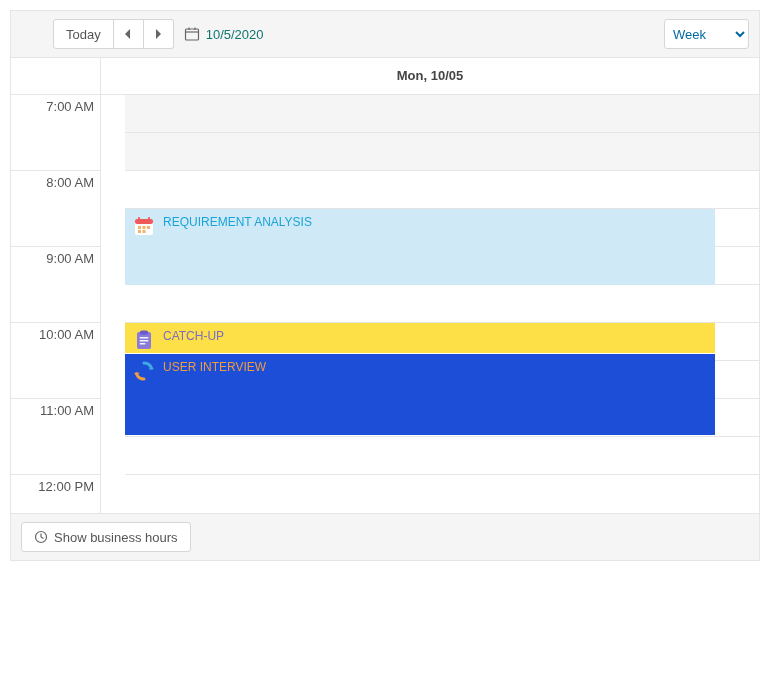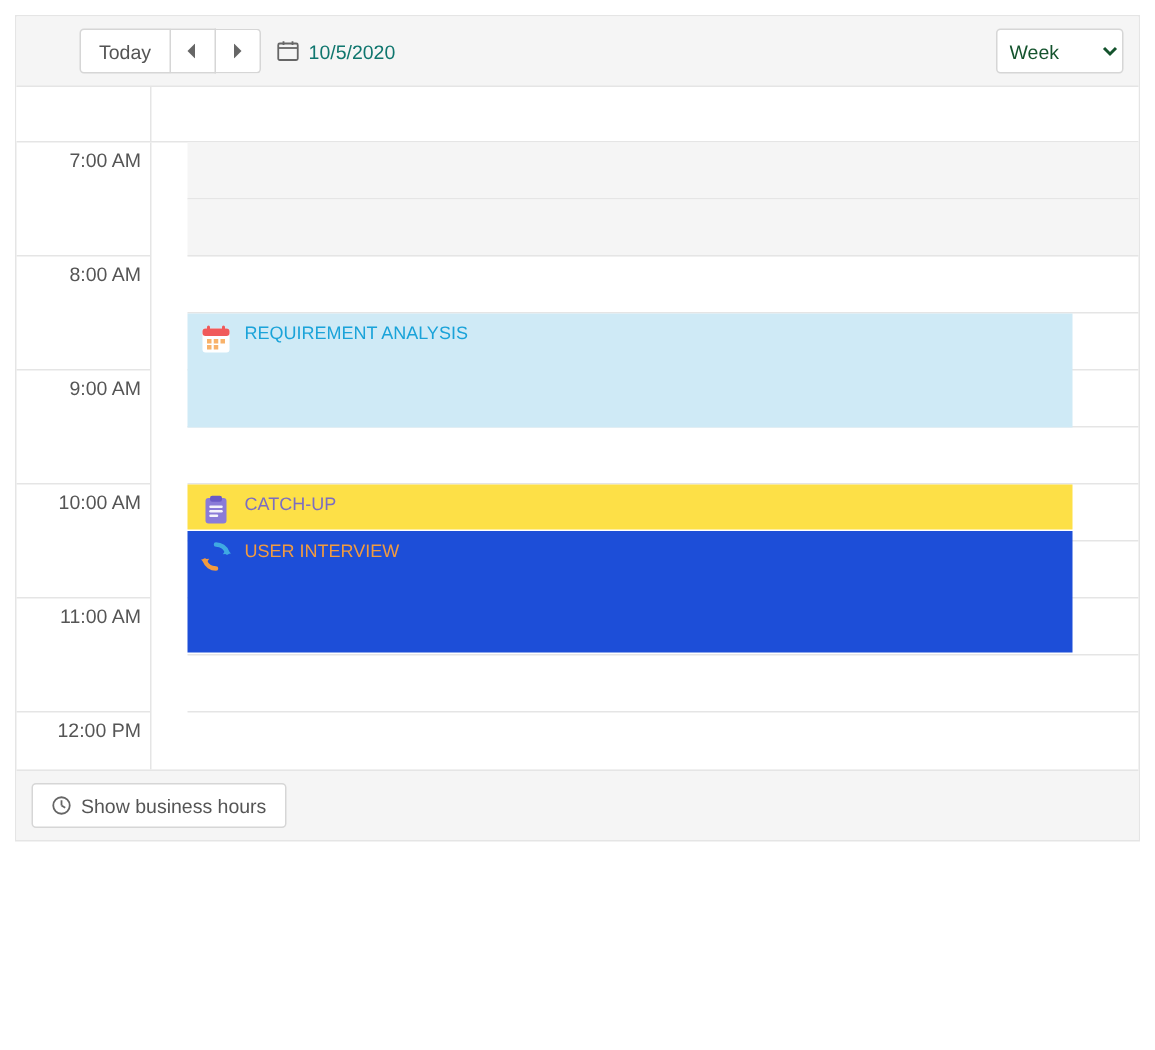--- a/index.html
+++ b/index.html
@@ -48,21 +48,21 @@
     display: inline-flex;
     width: 16px; height: 16px;
     margin-right: 6px;
   }
   .spacer { flex: 1; }
   .view-select {
     height: 30px;
     min-width: 85px;
     border: 1px solid #d6d6d6;
     background: #fff;
-    color: #14532d;
+    color: #0369a1;
     font-size: 13px;
     padding: 0 4px;
     border-radius: 3px;
     cursor: pointer;
     margin-left: 47px;
   }
   .header-row {
     display: flex;
     border-bottom: 1px solid #e5e5e5;
     background: #fff;
@@ -190,20 +190,21 @@
       <span>10/5/2020</span>
     </span>
     <span class="spacer"></span>
     <select class="view-select">
       <option>Week</option>
     </select>
   </div>
 
   <div class="header-row">
     <div class="time-col" style="height:36px"></div>
+    <div class="day-col">Mon, 10/05</div>
   </div>
 
 
   <div class="body">
     <div class="times">
       <div class="hour">7:00 AM</div>
       <div class="hour">8:00 AM</div>
       <div class="hour">9:00 AM</div>
       <div class="hour">10:00 AM</div>
       <div class="hour">11:00 AM</div>

